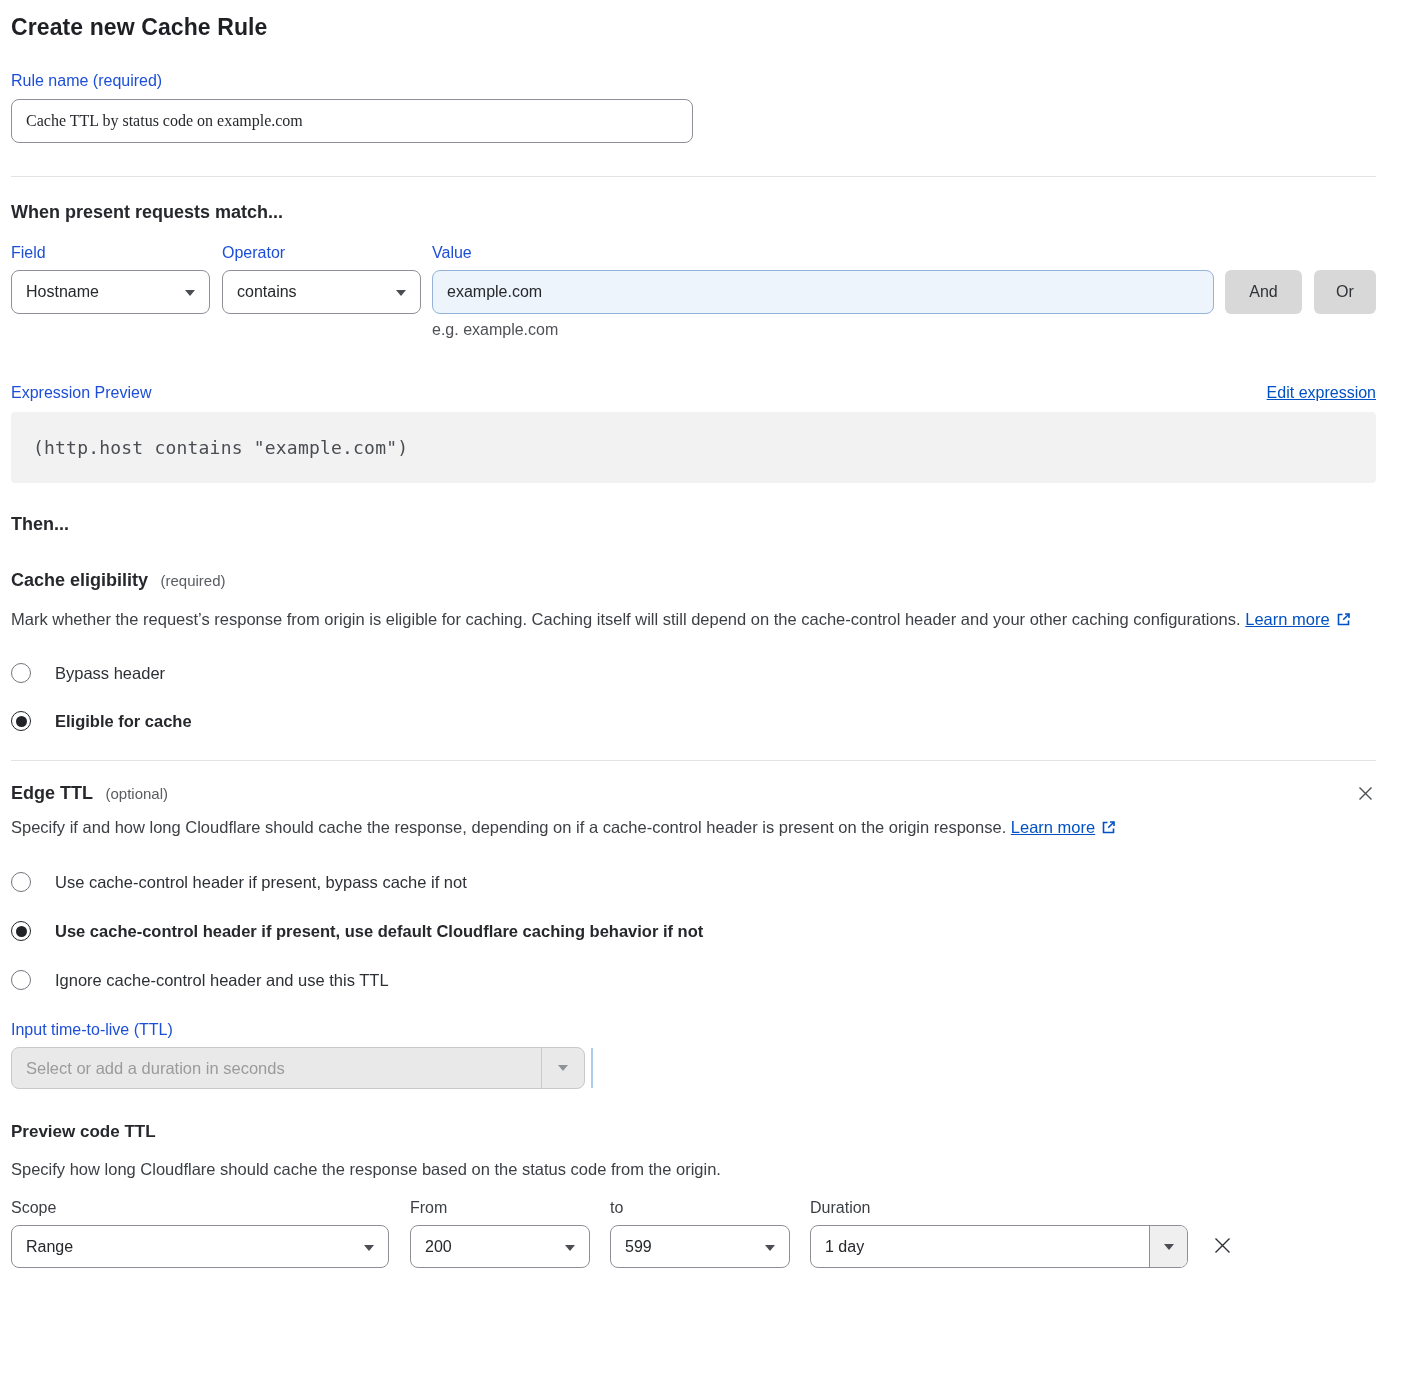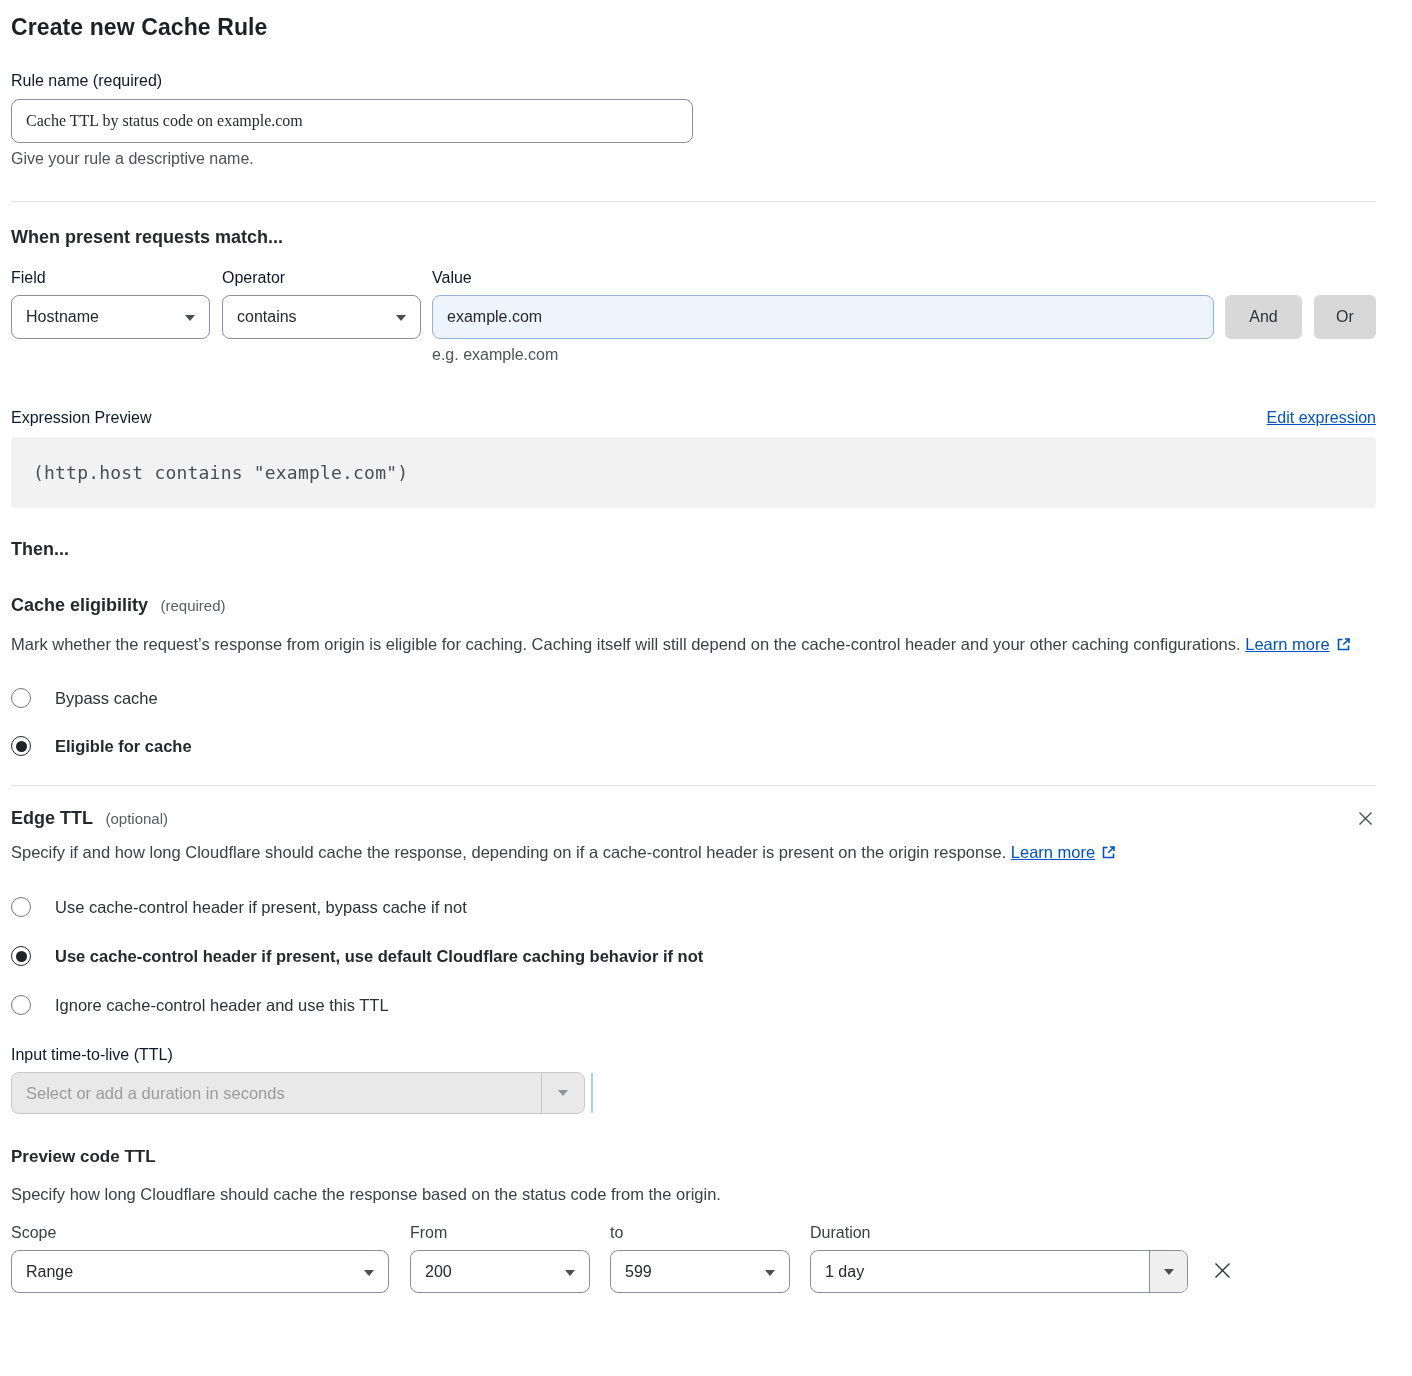--- a/index.html
+++ b/index.html
@@ -7,21 +7,21 @@
   body {
     width: 1412px;
     min-height: 1376px;
     font-family: "Liberation Sans", "DejaVu Sans", sans-serif;
     color: #36393f;
   }
   .page { padding: 14px 36px 20px 11px; }
 
   h1.page-title { font-size: 23px; font-weight: 700; color: #1f2023; letter-spacing: .1px; }
 
-  .field-label { font-size: 16px; color: #0f172a; }
+  .field-label { font-size: 16px; color: #1d4ed8; }
   .helper { font-size: 16px; color: #4f5156; }
 
   .text-input {
     display: block; width: 682px; height: 44px;
     border: 1px solid #8d9096; border-radius: 8px;
     padding: 0 14px; font-size: 16px; color: #26282c;
     font-family: Liberation Serif, serif;
     background: #fff; outline: none;
   }
 
@@ -142,21 +142,20 @@
 </head>
 <body>
 
 <div class="page">
 
   <h1 class="page-title">Create new Cache Rule</h1>
 
   <div style="margin-top:31px;">
     <div class="field-label">Rule name (required)</div>
     <input class="text-input" style="margin-top: 9px;" type="text" value="Cache TTL by status code on example.com">
-    <div class="helper" style="margin-top:7px;">Give your rule a descriptive name.</div>
   </div>
 
   <hr class="divider" style="margin-top:33px;">
 
   <div style="margin-top:25px;">
     <div class="section-heading">When present requests match...</div>
 
     <div class="labels-row" style="margin-top:21px;">
       <div class="field-label lbl-field">Field</div>
       <div class="field-label lbl-operator">Operator</div>
@@ -200,21 +199,21 @@
     <p class="desc" style="margin-top:14px;"><span>Mark whether the request’s response from origin is eligible for caching. Caching itself will still depend on the cache-control header and your other caching configurations.</span>
       <a class="inline-link">Learn more</a><span class="ext-icon"><svg width="15" height="15" viewBox="0 0 15 15" fill="none">
             <path d="M12.5 8.5 V12.5 H2.5 V2.5 H6.5" stroke="#0051c3" stroke-width="1.6"></path>
             <path d="M9 2 H13 V6" stroke="#0051c3" stroke-width="1.6"></path>
             <path d="M13 2 L7.2 7.8" stroke="#0051c3" stroke-width="1.6"></path>
           </svg></span>
     </p>
 
     <div class="radio-row" style="margin-top:28px;">
       <span class="radio"></span>
-      <span class="radio-label">Bypass cache</span>
+      <span class="radio-label">Bypass header</span>
     </div>
     <div class="radio-row" style="margin-top:28px;">
       <span class="radio selected"></span>
       <span class="radio-label bold">Eligible for cache</span>
     </div>
   </div>
 
   <hr class="divider" style="margin-top:29px;">
 
   <div style="margin-top:22px;">

